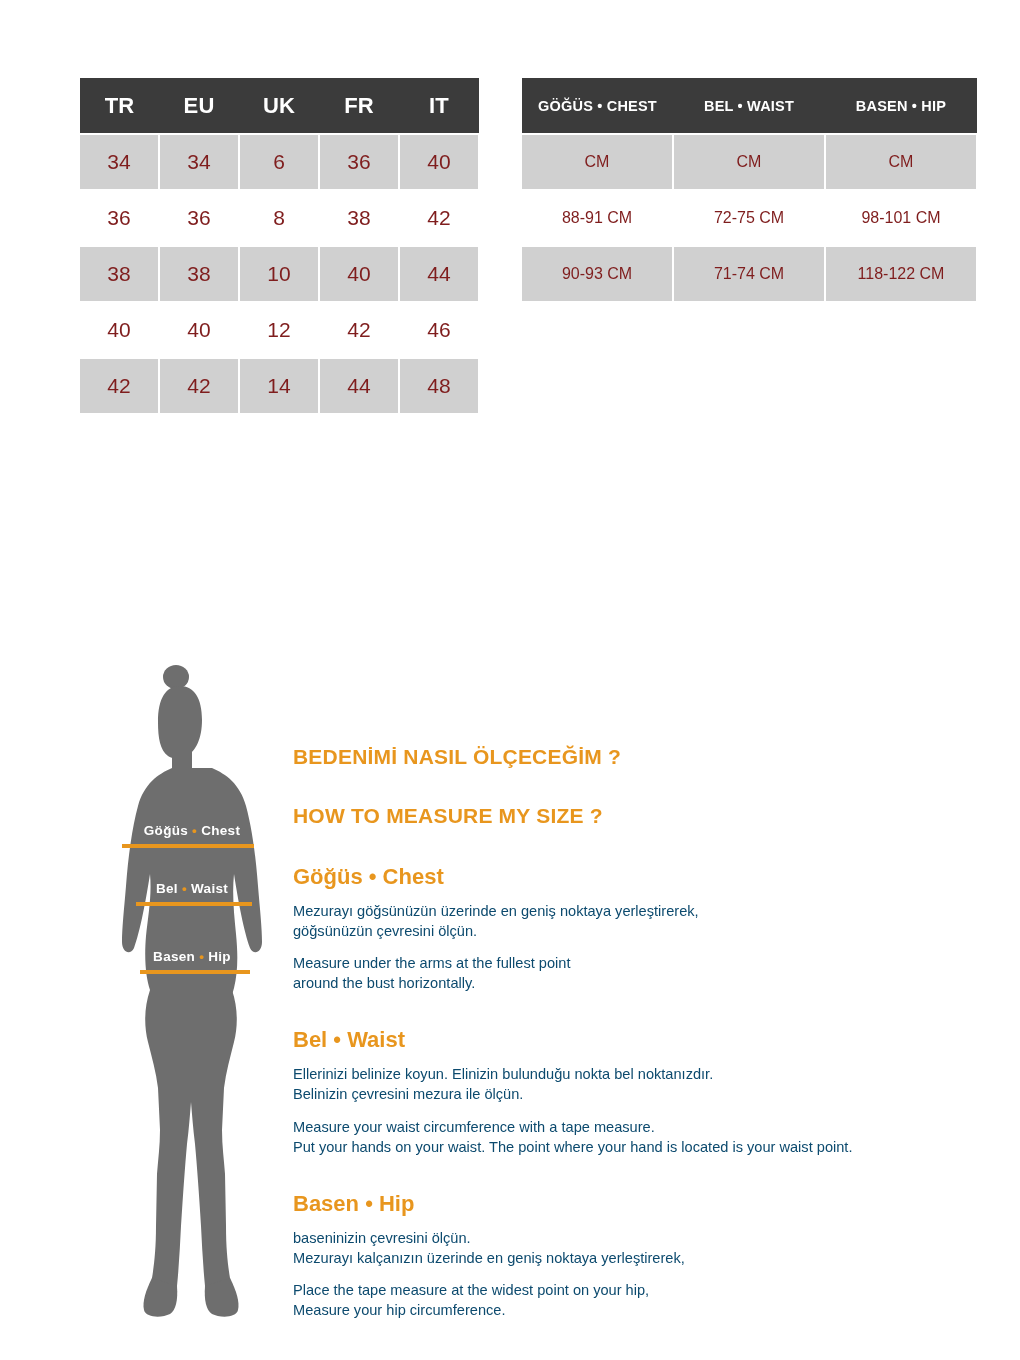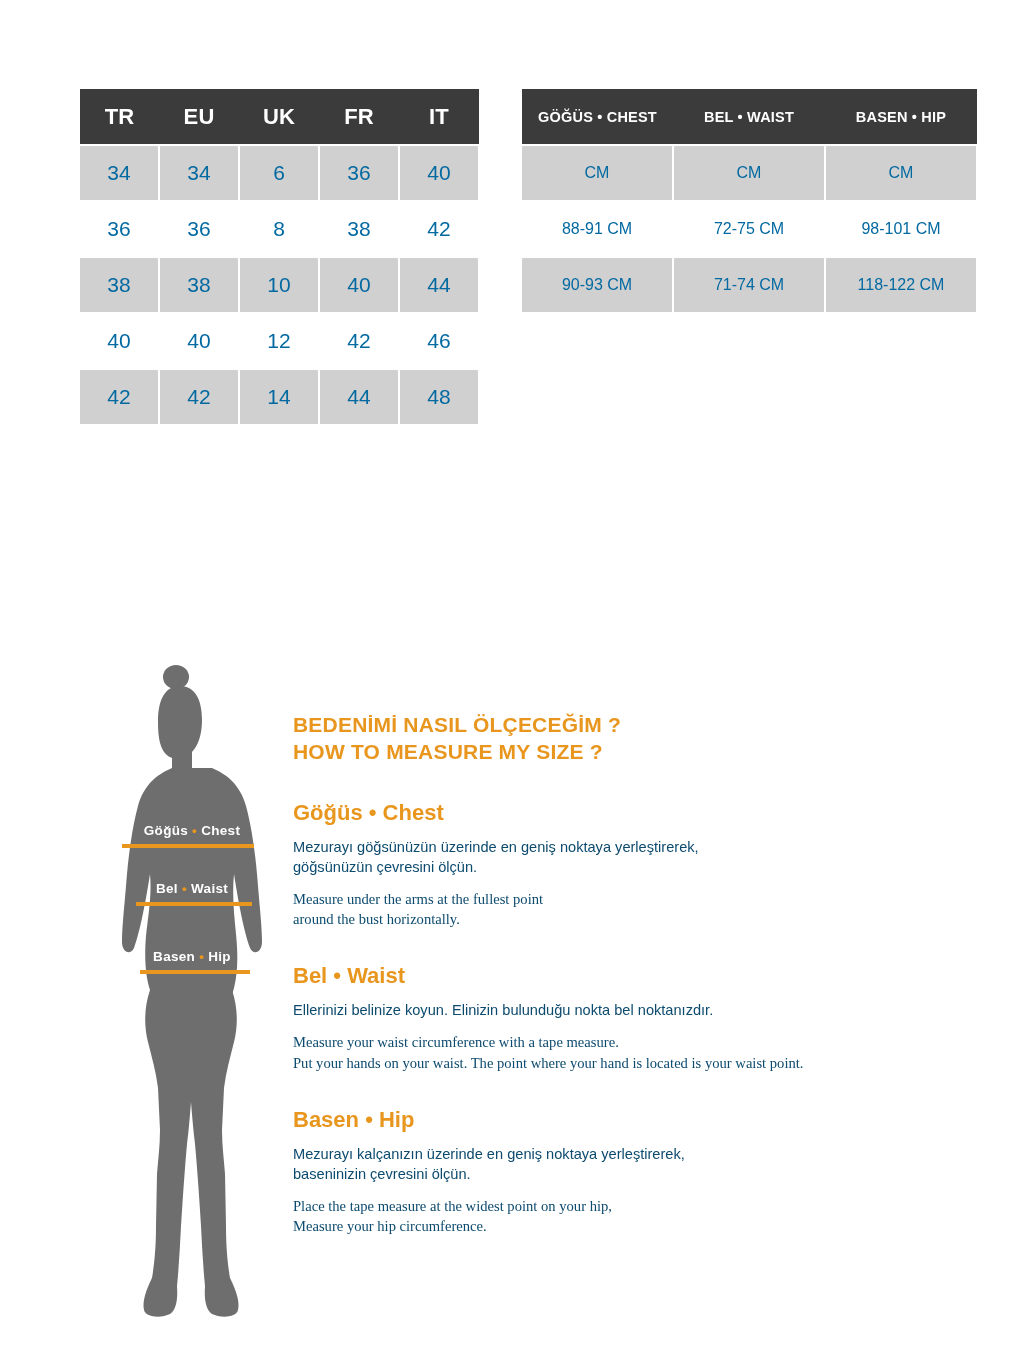--- a/index.html
+++ b/index.html
@@ -13,21 +13,21 @@
     position: relative;
     font-family: "Liberation Sans", sans-serif;
     color: #333;
     overflow: hidden;
   }
 
   
   .tables-wrap {
     position: absolute;
     left: 0;
-    top: 89px;
+    top: 78px;
     width: 1020px;
     display: flex;
     align-items: flex-start;
   }
   .table-block {
     border-collapse: collapse;
     table-layout: fixed;
   }
   #size-table {
     margin-left: 80px;
@@ -47,21 +47,21 @@
     height: 53px;
     font-size: 22px;
   }
   #measure-table th {
     width: 148px;
     height: 53px;
     font-size: 14.5px;
   }
   .table-block td {
     text-align: center;
-    color: #0369a1;
+    color: #7f1d1d;
     border: 2px solid #ffffff;
   }
   #size-table td {
     width: 76px;
     height: 52px;
     font-size: 21px;
   }
   #measure-table td {
     width: 148px;
     height: 52px;
@@ -121,35 +121,36 @@
     left: 293px;
     top: 52px;
     width: 680px;
   }
   .head-tr, .head-en {
     color: #E8961E;
     font-size: 21px;
     font-weight: bold;
     letter-spacing: 0.2px;
     line-height: 1.28;
+    margin-top: 32px;
   }
   .section-title {
     color: #E8961E;
     font-size: 22px;
     font-weight: bold;
     margin-top: 34px;
     margin-bottom: 11px;
   }
   .para {
     color: #0c4a6e;
     font-size: 14.6px;
     line-height: 1.38;
     margin-bottom: 12px;
   }
-  .para.last { margin-bottom: 0; font-family: Liberation Serif, serif; }
+  .para.last { margin-bottom: 0; }
   .para .l2 { display: block; }
 </style>
 </head>
 <body>
 
 <div class="tables-wrap">
 
   <table class="table-block" id="size-table">
     <thead>
       <tr>
@@ -319,30 +320,31 @@
       <span class="l2">göğsünüzün çevresini ölçün.</span>
     </div>
     <div class="para last">
       <span class="l2">Measure under the arms at the fullest point</span>
       <span class="l2">around the bust horizontally.</span>
     </div>
 
     <div class="section-title">Bel • Waist</div>
     <div class="para">
       <span class="l2">Ellerinizi belinize koyun. Elinizin bulunduğu nokta bel noktanızdır.</span>
+      <span class="l2">Belinizin çevresini mezura ile ölçün.</span>
     </div>
     <div class="para last">
       <span class="l2">Measure your waist circumference with a tape measure.</span>
       <span class="l2">Put your hands on your waist. The point where your hand is located is your waist point.</span>
     </div>
 
     <div class="section-title">Basen • Hip</div>
     <div class="para">
+      <span class="l2">baseninizin çevresini ölçün.</span>
       <span class="l2">Mezurayı kalçanızın üzerinde en geniş noktaya yerleştirerek,</span>
-      <span class="l2">baseninizin çevresini ölçün.</span>
     </div>
     <div class="para last">
       <span class="l2">Place the tape measure at the widest point on your hip,</span>
       <span class="l2">Measure your hip circumference.</span>
     </div>
   </div>
 
 </div>
 
 </body></html>

